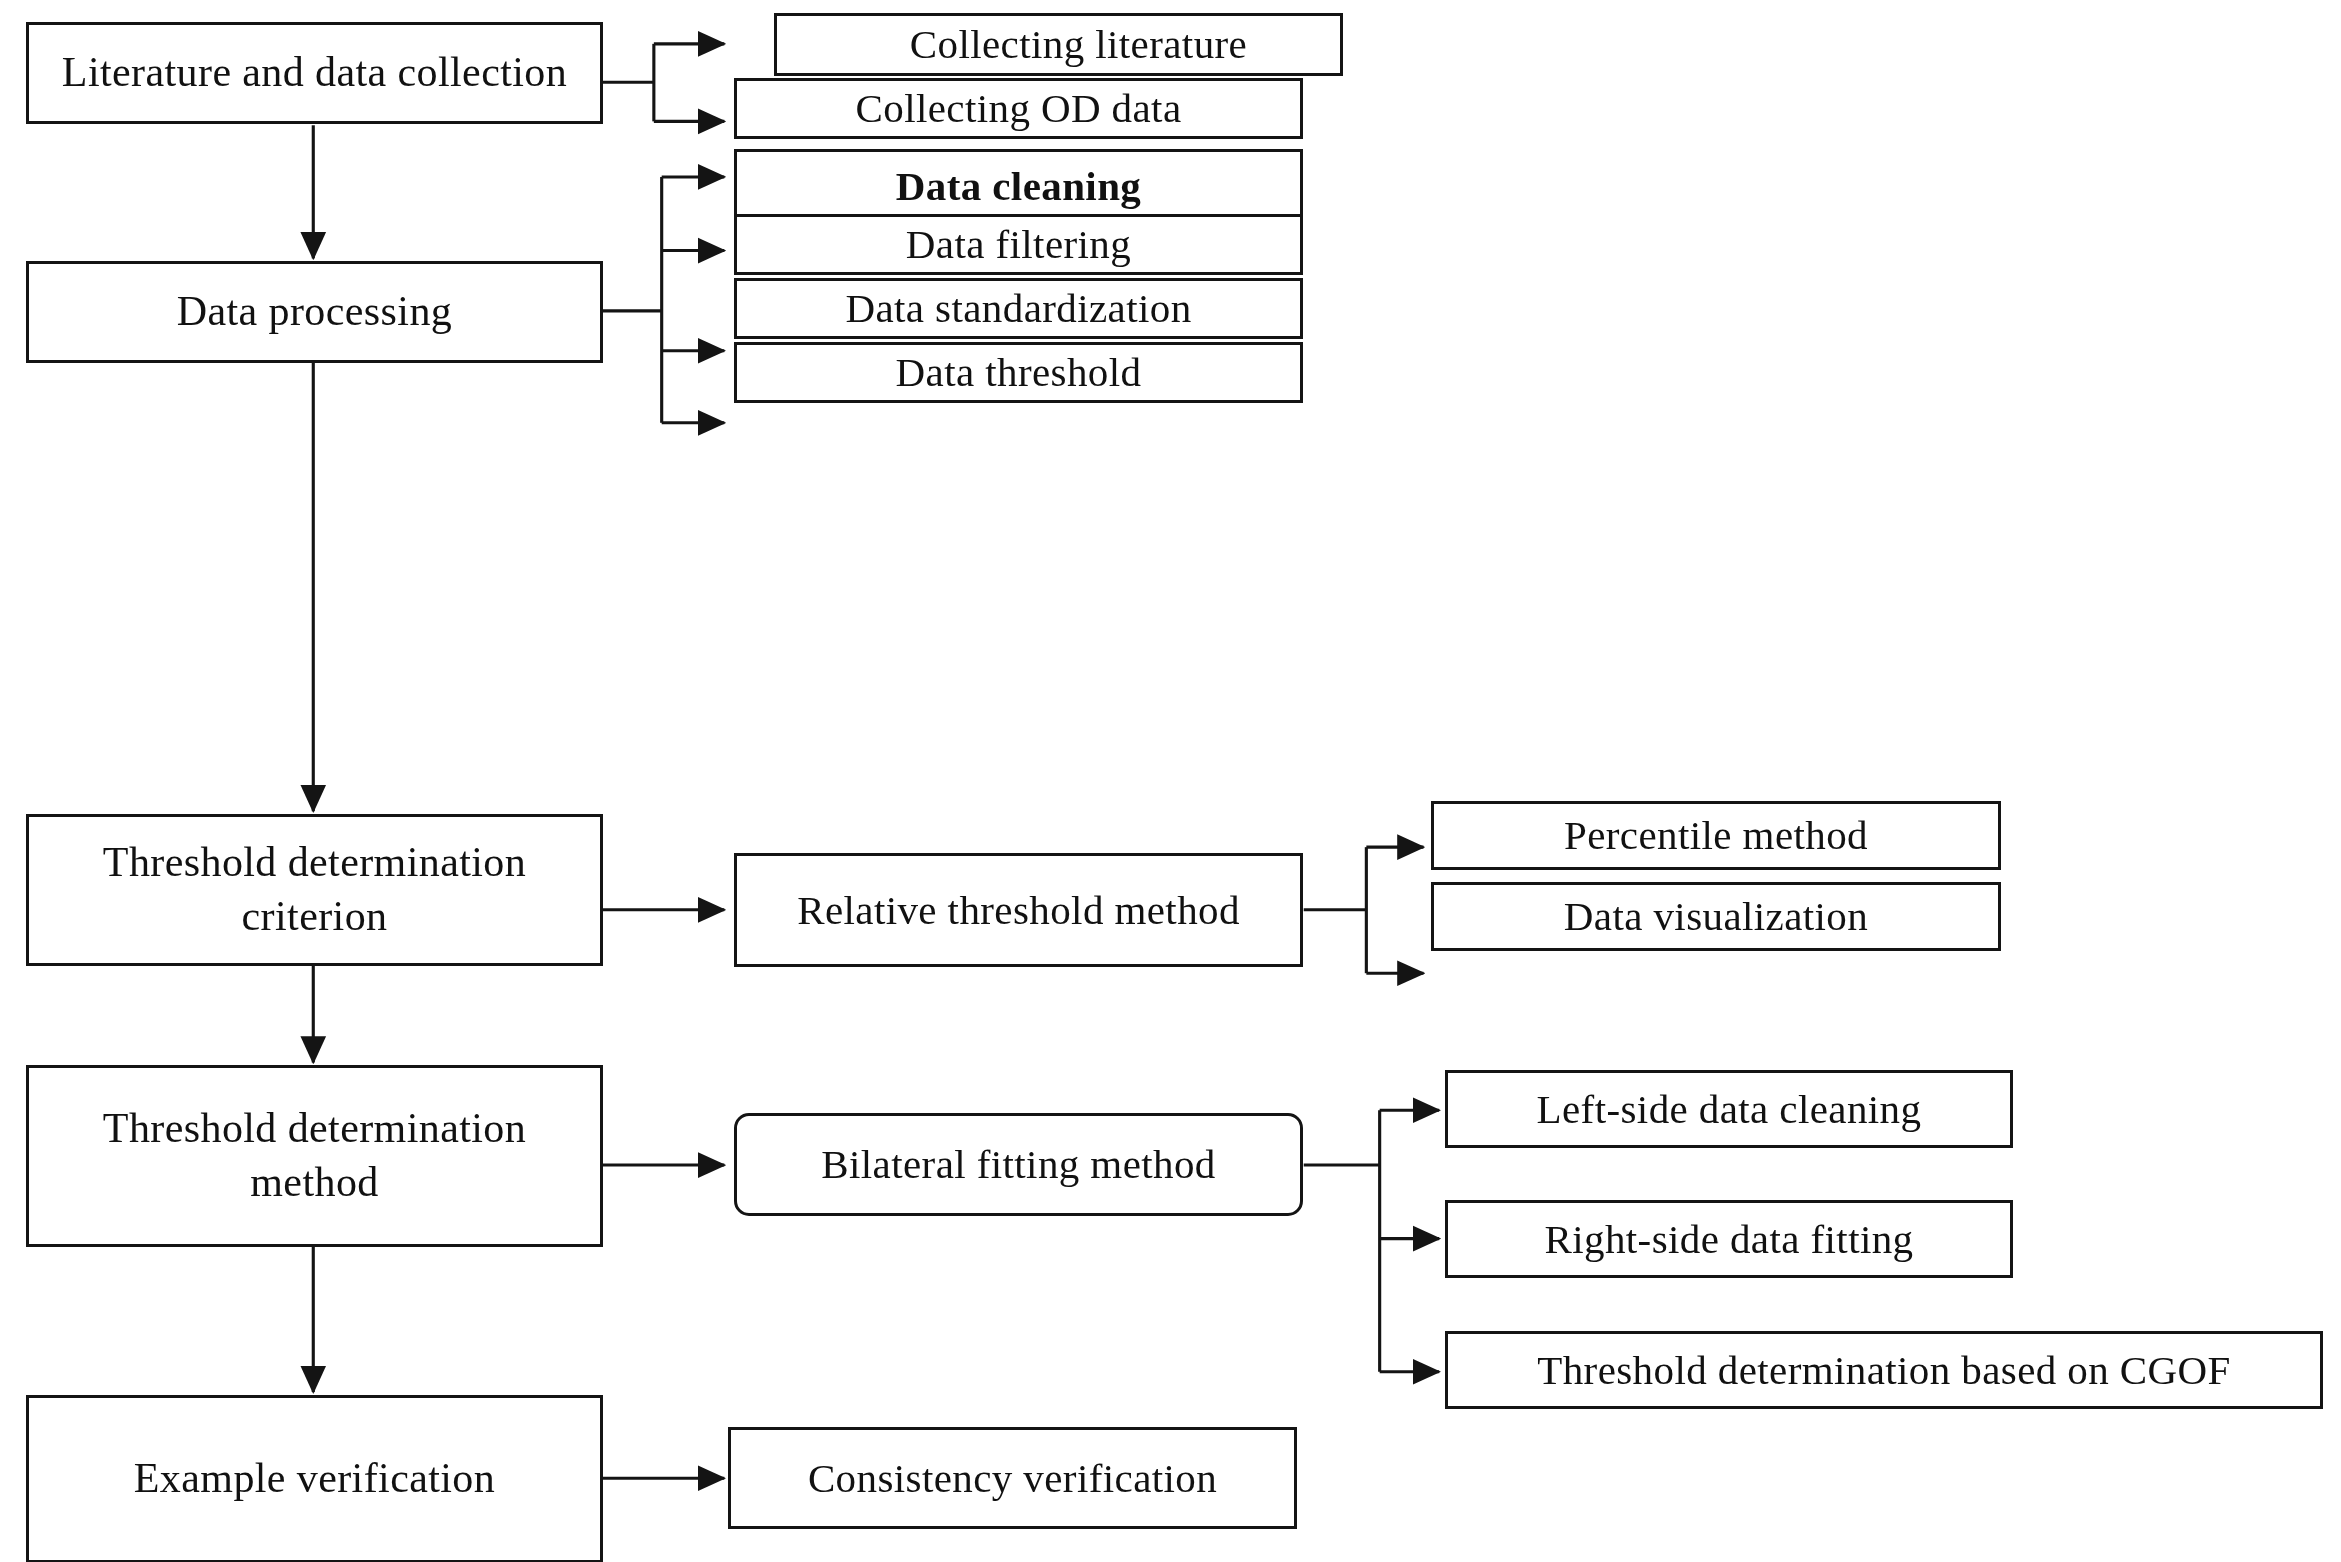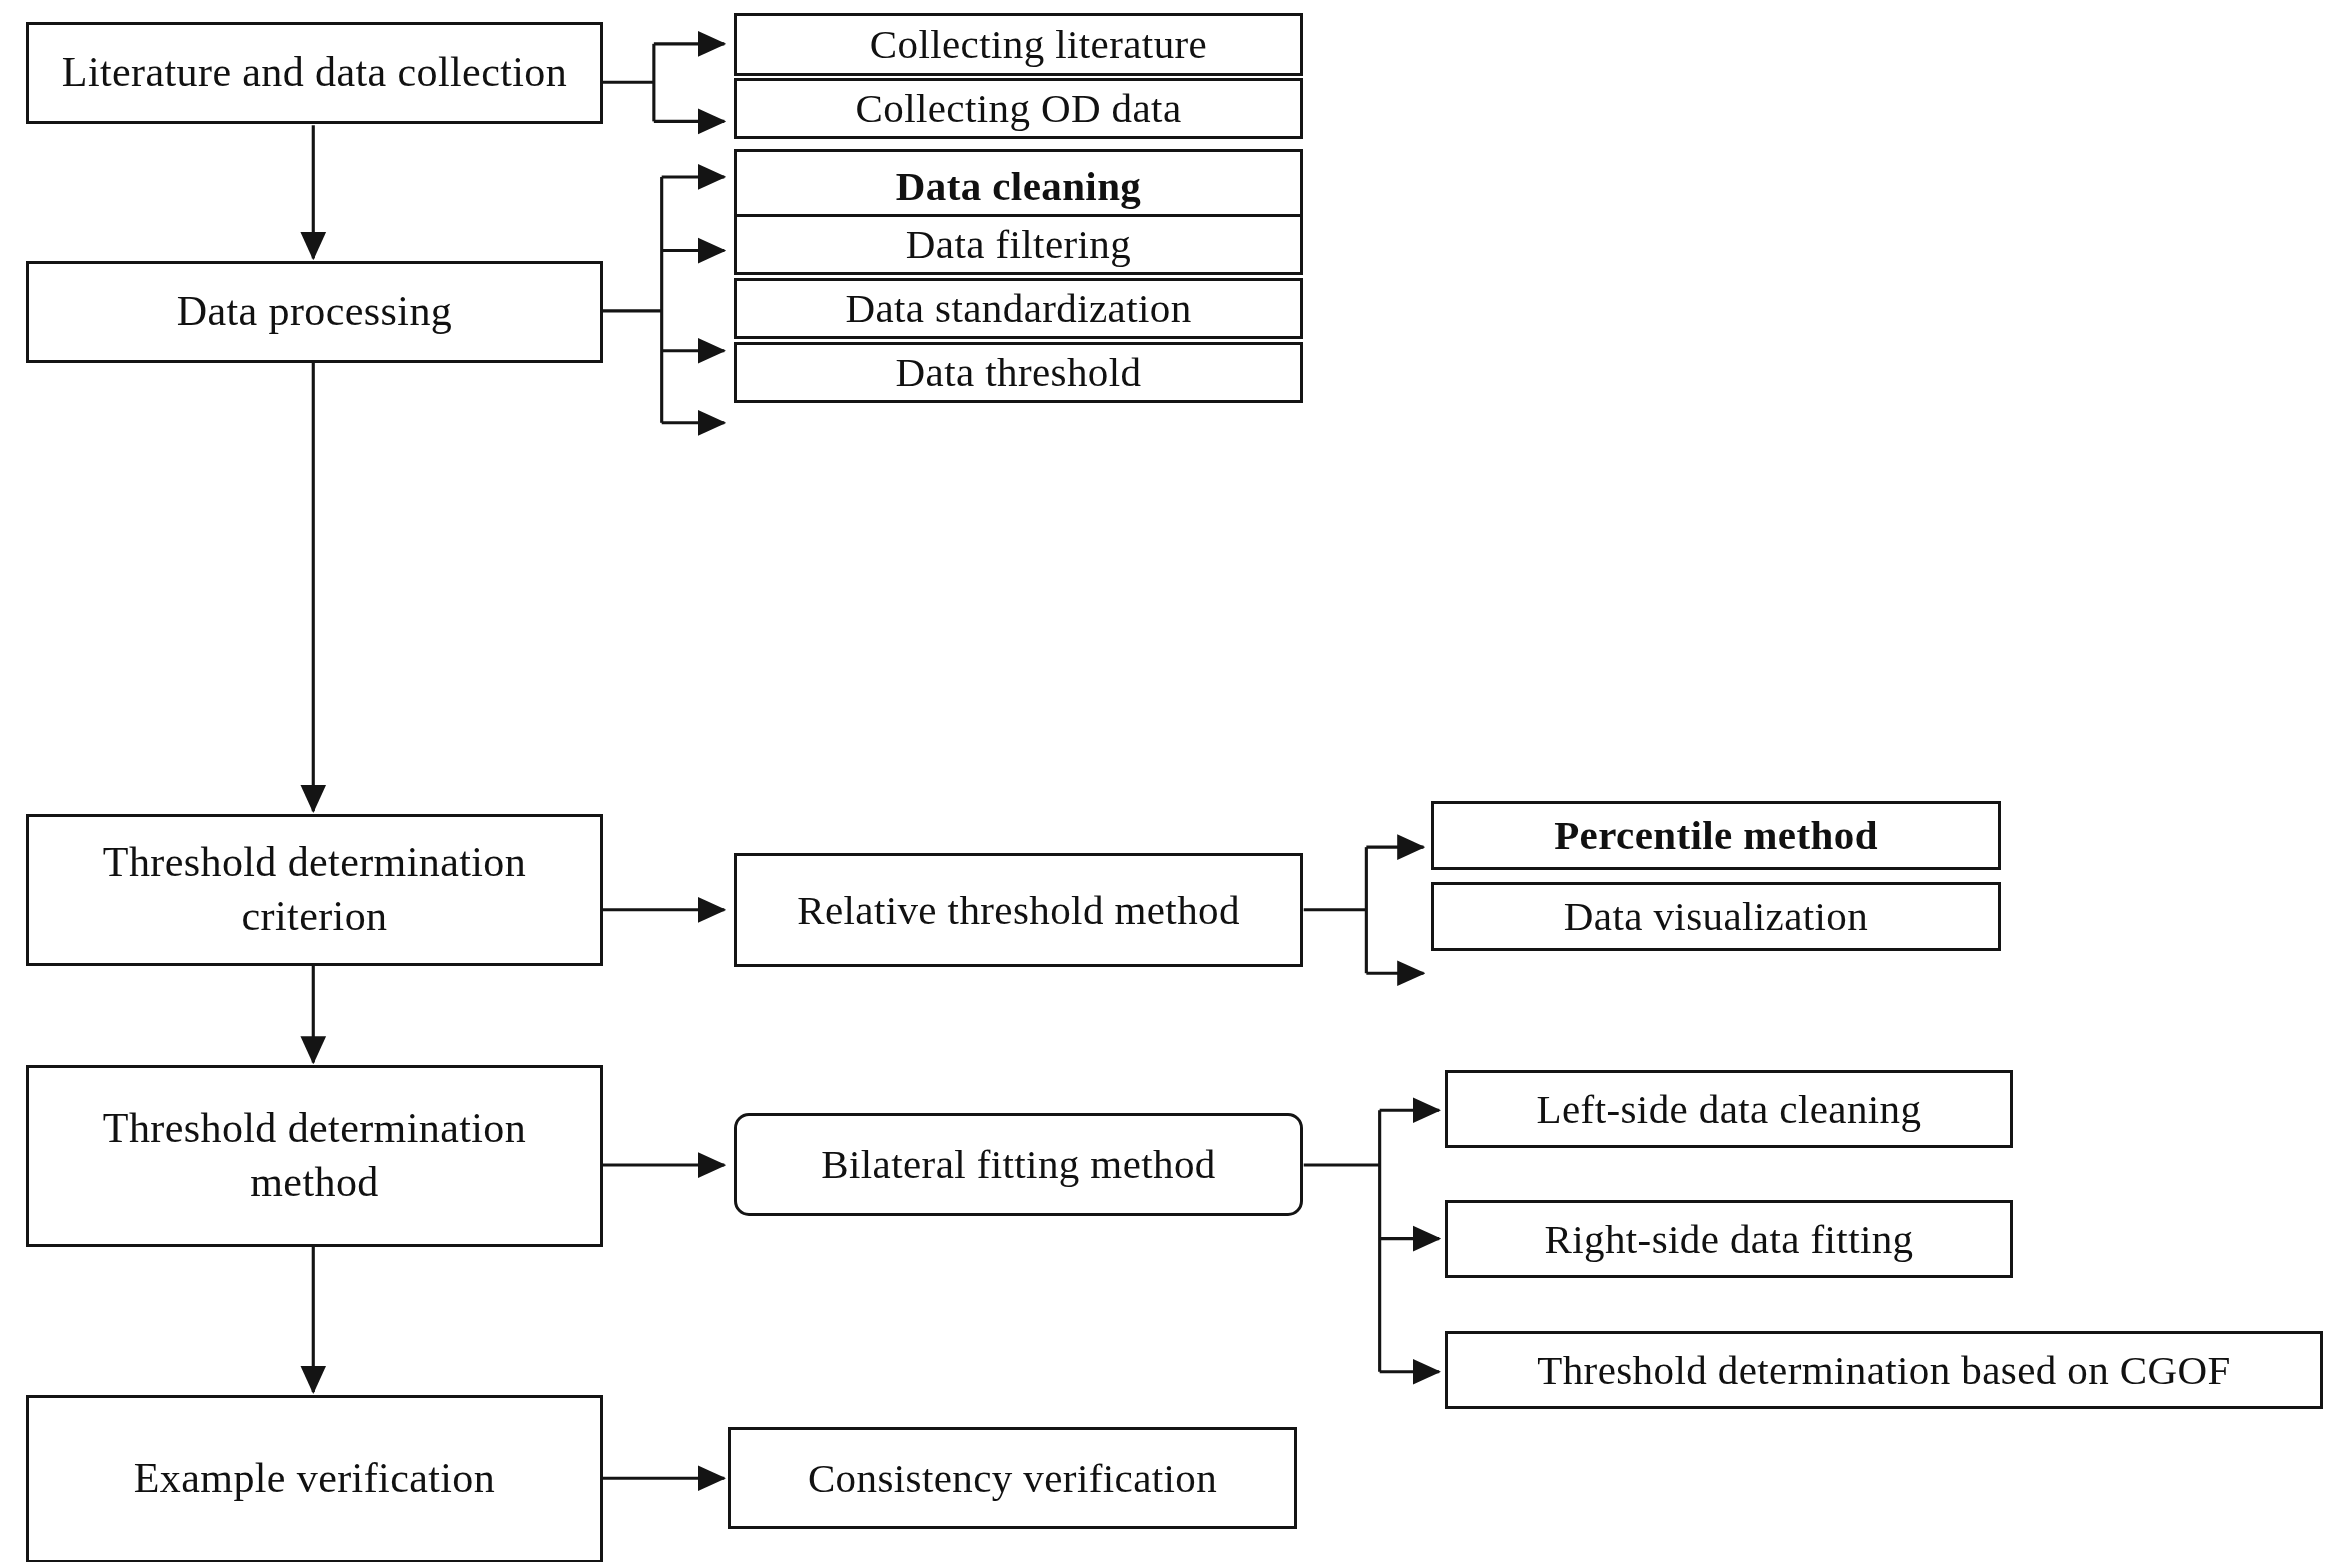--- a/index.html
+++ b/index.html
@@ -90,21 +90,21 @@
   </div>
 
   <div class="node fs-big" style="left:26px;  top:1065px; width:577px; height:182px;">
     <span>Threshold determination method</span>
   </div>
 
   <div class="node fs-big" style="left:26px;  top:1395px; width:577px; height:168px;">
     <span>Example verification</span>
   </div>
 
-  <div class="node fs-mid" style="left:734px; top:12.5px;   width:569px; height:63px;padding-left:40px;">
+  <div class="node fs-mid" style="left:774px; top:12.5px;   width:569px; height:63px;padding-left:40px;">
     <span>Collecting literature</span>
   </div>
 
   <div class="node fs-mid" style="left:734px; top:78px;  width:569px; height:61px;">
     <span>Collecting OD data</span>
   </div>
 
   <div class="node fs-mid" style="left:734px; top:149px;  width:569px; height:75px;font-weight:bold;">
     <span>Data cleaning</span>
   </div>
@@ -126,21 +126,21 @@
   </div>
 
   <div class="node fs-mid" style="left:734px; top:1113px; width:569px; height:103px;border-radius:15px;">
     <span>Bilateral fitting method</span>
   </div>
 
   <div class="node fs-mid" style="left:728px; top:1427px; width:569px; height:102px;">
     <span>Consistency verification</span>
   </div>
 
-  <div class="node fs-mid" style="left:1431px; top:801px; width:570px; height:69px;font-weight:bold;">
+  <div class="node fs-mid" style="left:1431px; top:801px; width:570px; height:69px;">
     <span>Percentile method</span>
   </div>
 
   <div class="node fs-mid" style="left:1431px; top:882px; width:570px; height:69px;">
     <span>Data visualization</span>
   </div>
 
   <div class="node fs-mid" style="left:1445px; top:1070px; width:568px; height:78px;">
     <span>Left-side data cleaning</span>
   </div>

